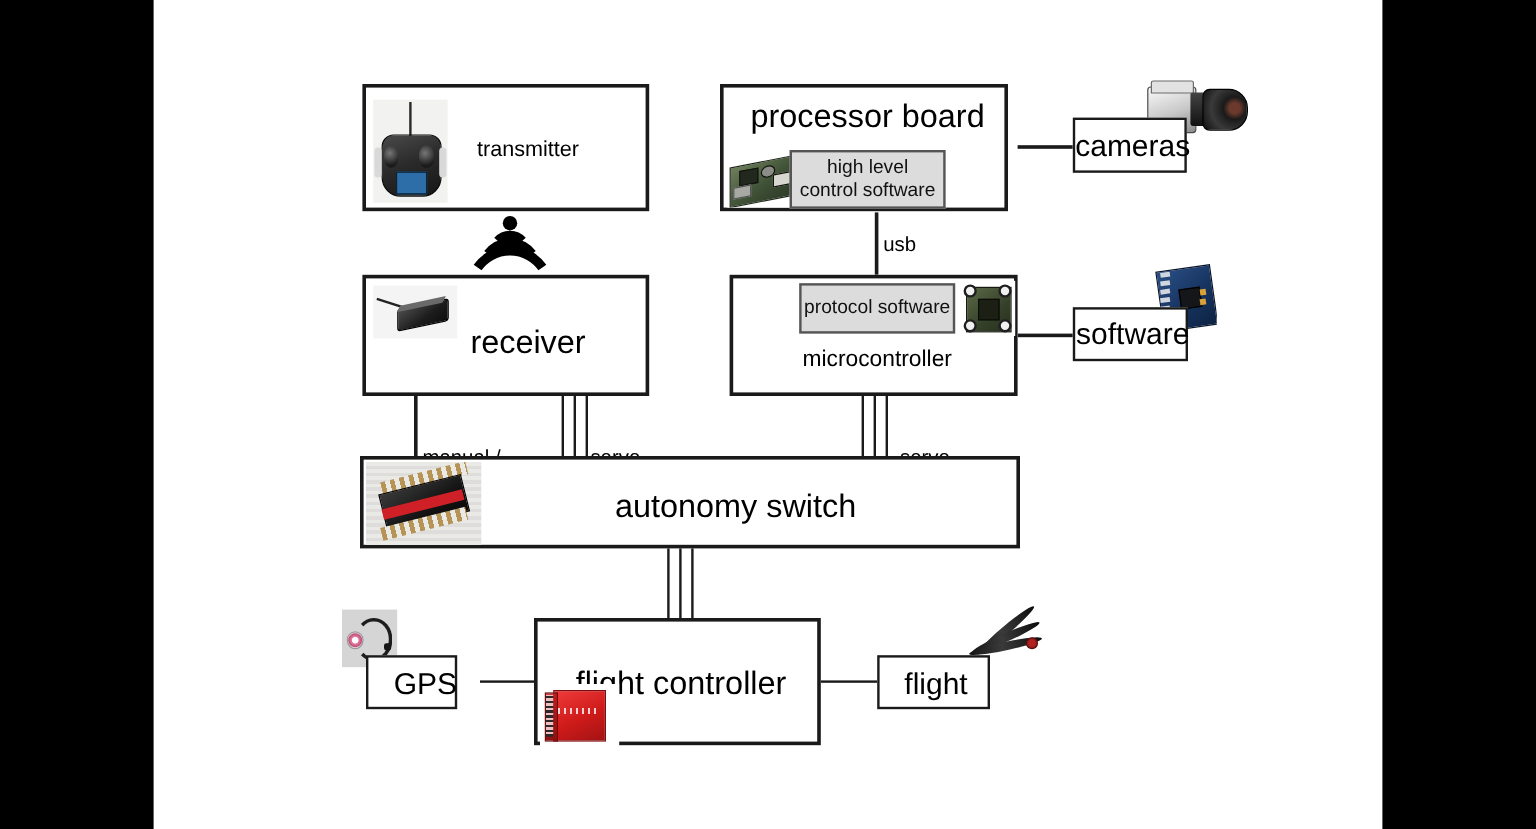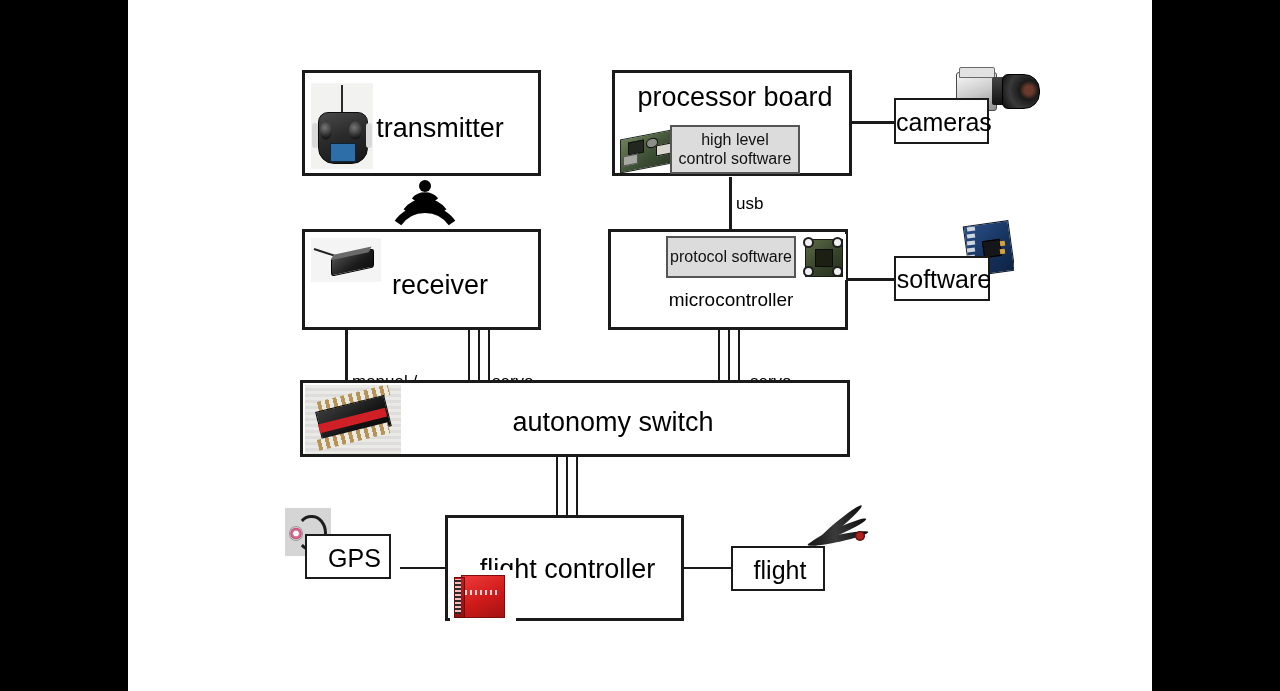--- a/index.html
+++ b/index.html
@@ -352,42 +352,42 @@
     <div class="node" style="left:174px; top:70px; width:239px; height:106px;">
       <div class="pic pic-transmitter" style="left:6px; top:10px; width:62px; height:86px;">
         <div class="tx-ant"></div>
         <div class="tx-body"></div>
         <div class="tx-grip l"></div>
         <div class="tx-grip r"></div>
         <div class="tx-stick l"></div>
         <div class="tx-stick r"></div>
         <div class="tx-screen"></div>
       </div>
-      <div class="node-label" style="left:40px; top:42px; width:190px; font-size:27px;">transmitter</div>
+      <div class="node-label" style="left:40px; top:42px; width:190px; font-size:18px;">transmitter</div>
     </div>
 
     <div id="wifi-glyph" style="left:266px; top:178px; width:62px; height:48px;">
       <svg width="62" height="48" viewBox="0 0 62 48" aria-hidden="true">
         <circle cx="31" cy="8" r="6" fill="#000000"></circle>
         <path d="M20.5 22.5 a14 14 0 0 1 21 0" fill="none" stroke="#000000" stroke-width="7" stroke-linecap="butt"></path>
         <path d="M12.5 33.5 a23.5 23.5 0 0 1 37 0" fill="none" stroke="#000000" stroke-width="7.5" stroke-linecap="butt"></path>
         <path d="M4 45 a33 33 0 0 1 54 0" fill="none" stroke="#000000" stroke-width="8" stroke-linecap="butt"></path>
       </svg>
     </div>
 
     <div class="node" style="left:174px; top:229px; width:239px; height:101px;">
       <div class="pic pic-receiver" style="left:6px; top:6px; width:70px; height:44px;">
         <div class="rx-wire"></div>
         <div class="rx-body"></div>
         <div class="rx-top"></div>
       </div>
       <div class="node-label" style="left:40px; top:40px; width:190px; font-size:27px;">receiver</div>
     </div>
 
-    <div class="node" style="left:484px; top:70px; width:240px; height:106px;">
+    <div class="node" style="left:472px; top:70px; width:240px; height:106px;">
       <div class="node-label" style="left:0; top:11px; width:240px; font-size:27px;">processor board</div>
       <div class="pic pic-sbc" style="left:3px; top:52px; width:60px; height:48px;">
         <div class="sbc-pcb"></div>
         <div class="sbc-chip a"></div>
         <div class="sbc-chip b"></div>
         <div class="sbc-chip c"></div>
         <div class="sbc-port"></div>
       </div>
       <div class="swbox" style="left:55px; top:52px; width:130px; height:49px; font-size:16px;">
         <div>
@@ -452,21 +452,21 @@
         <div class="fc-edge"></div>
         <div class="fc-text"></div>
       </div>
     </div>
 
     <div class="pic pic-gps" style="left:157px; top:508px; width:46px; height:48px;">
       <div class="gps-cable"></div>
       <div class="gps-puck"></div>
       <div class="gps-tip"></div>
     </div>
-    <div class="node thin" style="left:177px; top:534px; width:86px; height:45px;">
+    <div class="node thin" style="left:177px; top:546px; width:76px; height:45px;">
       <div class="node-label" style="left:0; top:10px; width:95px; font-size:25px;">GPS</div>
     </div>
 
     <div class="pic pic-prop" style="left:675px; top:500px; width:70px; height:60px;">
       <div class="prop-blade b2"></div>
       <div class="prop-blade b1"></div>
       <div class="prop-blade b3"></div>
       <div class="prop-hub"></div>
     </div>
     <div class="node thin" style="left:603px; top:546px; width:94px; height:45px;">

